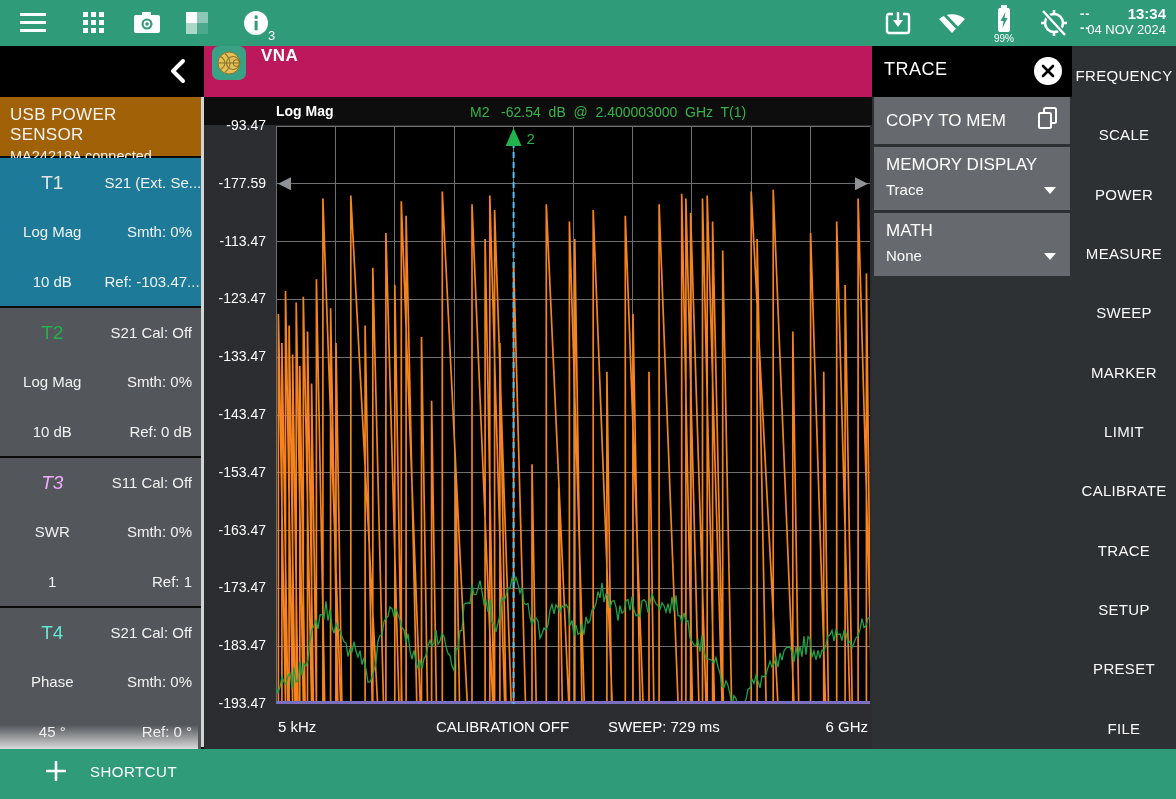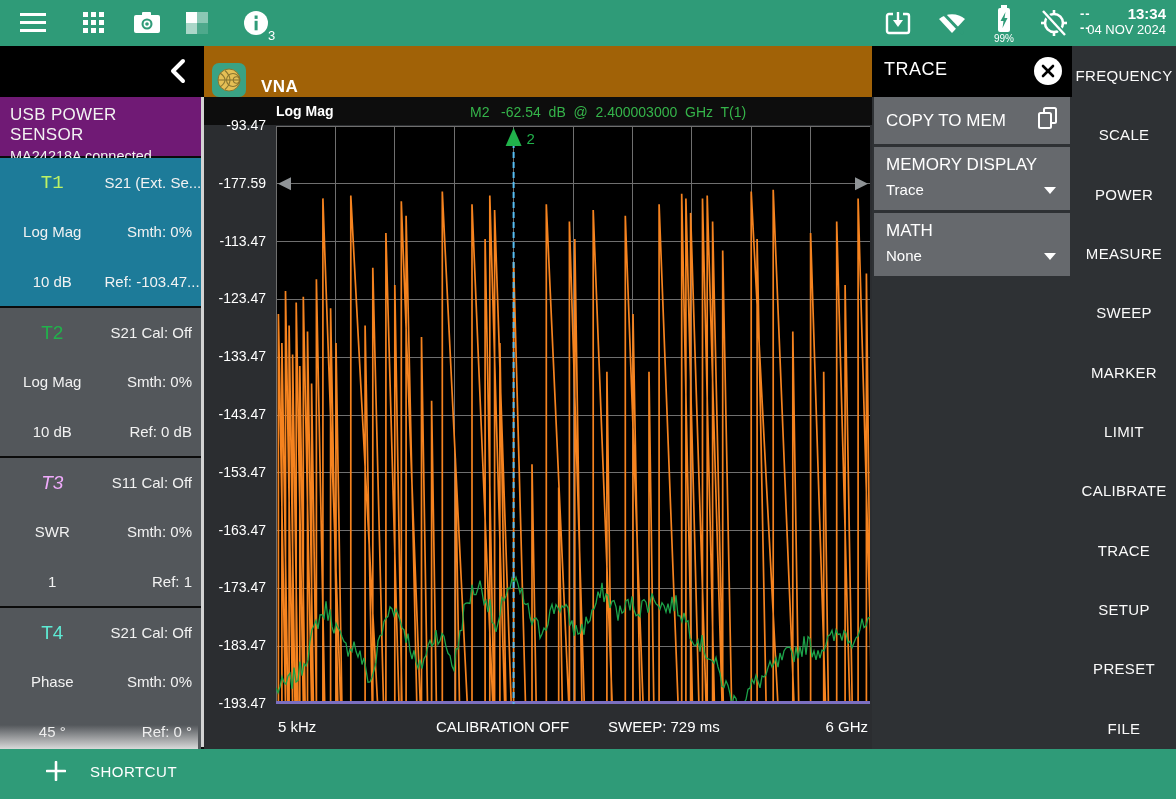--- a/index.html
+++ b/index.html
@@ -20,37 +20,37 @@
   
   #bottombar { position:absolute; left:0; top:749px; width:1176px; height:50px; background:#2f9b78; }
   #shortcut { position:absolute; left:46px; top:12px; display:flex; align-items:center; gap:24px;
               color:#fff; font-size:15px; letter-spacing:.5px; cursor:pointer; }
 
   
   #sidebar { position:absolute; left:0; top:46px; width:204px; height:703px; background:#0b0b0b; }
   #sb-header { position:relative; height:51px; background:#000; }
   #sb-back { position:absolute; right:14px; top:12px; cursor:pointer; }
   .sb-card { position:relative; width:201px; margin-bottom:2px; color:#f2f2f2; }
-  #usb-card { height:59px; background:#701a75; padding:8px 10px 16px 10px; }
+  #usb-card { height:59px; background:#a16207; padding:8px 10px 16px 10px; }
   #usb-card .l1 { font-size:17px; letter-spacing:.3px; }
   #usb-card .l2 { font-size:14.5px; margin-top:3px; }
   .trace-card { height:148px; background:#53575b; display:grid;
                 grid-template-columns:52% 48%; grid-template-rows:1fr 1fr 1fr;
                 align-items:center; font-size:15px; cursor:pointer; }
   .trace-card.selected { background:#1d7b99; }
   .tc-l { text-align:center; }
   .tc-r { text-align:right; padding-right:9px; white-space:nowrap; overflow:hidden; }
   .tc-id { font-size:19px; }
   #sb-scroll { position:absolute; right:0; top:51px; width:3px; height:650px; background:#e9e9e9; opacity:.9; }
   #sb-fade { position:absolute; left:0; bottom:0; width:198px; height:24px;
              background:linear-gradient(rgba(220,220,220,0), rgba(228,228,228,.92)); }
 
   
   #main { position:absolute; left:204px; top:46px; width:668px; height:703px; background:#2b2d30; }
-  #vna-bar { position:relative; height:51px; background:#a16207; display:flex; align-items:flex-end; }
+  #vna-bar { position:relative; height:51px; background:#be185d; display:flex; align-items:flex-start; }
   #vna-tile { width:34px; height:34px; margin-left:8px; border-radius:7px; background:#3aa284;
               display:flex; align-items:center; justify-content:center; }
   #vna-title { margin-left:15px; color:#fff; font-size:17px; font-weight:bold; letter-spacing:.5px; }
   #format-bar { position:relative; height:28px; background:#0d0d0d; }
   #fmt-label { position:absolute; left:72px; top:6px; color:#fff; font-size:14px; font-weight:bold; }
   #marker-readout { position:absolute; left:266px; top:7px; color:#35b44a; font-size:14px; white-space:pre; }
   #chart-wrap { position:relative; height:580px; }
   #plot { position:absolute; left:72px; top:1px; background:#000; }
   .ylabel { position:absolute; left:0; width:62px; text-align:right; color:#fff; font-size:14px; }
   #chart-footer { position:relative; height:44px; color:#fff; font-size:15px; }
@@ -183,21 +183,21 @@
         </svg>
     </span>
   </div>
 
   <div class="sb-card" id="usb-card">
     <div class="l1">USB POWER SENSOR</div>
     <div class="l2">MA24218A connected</div>
   </div>
 
   <div class="sb-card trace-card selected">
-    <div class="tc-l tc-id trace-id" style="color: #bef264; font-family: Liberation Mono, monospace;">T1</div>
+    <div class="tc-l tc-id trace-id" style="color: #e5e5e5;">T1</div>
     <div class="tc-r">S21 (Ext. Se...</div>
     <div class="tc-l">Log Mag</div>
     <div class="tc-r">Smth: 0%</div>
     <div class="tc-l">10 dB</div>
     <div class="tc-r">Ref: -103.47...</div>
   </div>
 
   <div class="sb-card trace-card">
     <div class="tc-l tc-id trace-id" style="color: rgb(33, 178, 75);">T2</div>
     <div class="tc-r">S21 Cal: Off</div>

